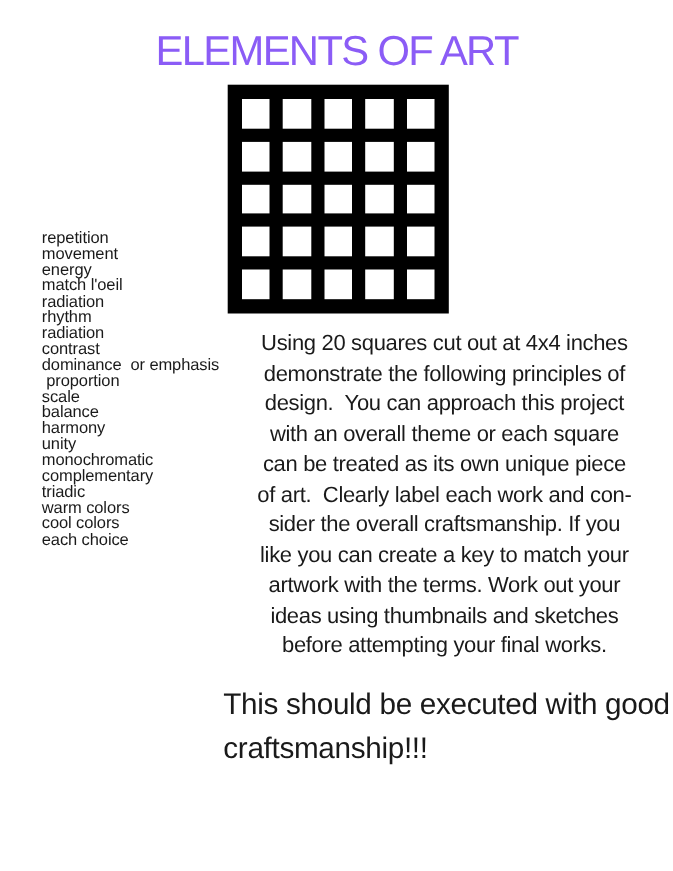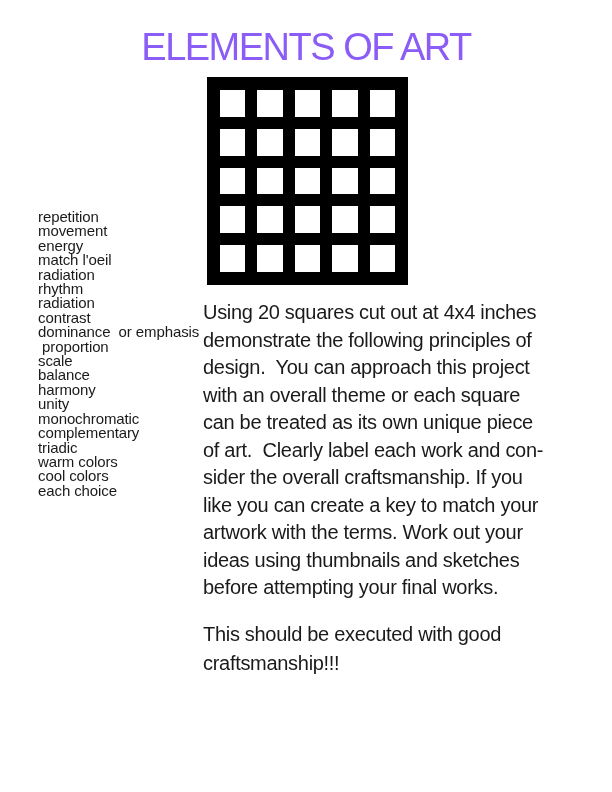--- a/index.html
+++ b/index.html
@@ -79,29 +79,30 @@
 
   .instructions-paragraph {
     position: absolute;
     left: 203px;
     top: 299px;
     width: 402px;
     font-size: 20px;
     line-height: 27.5px;
     letter-spacing: -0.3px;
     white-space: pre;
+    text-align: center;
   }
 
   .craftsmanship-note {
     position: absolute;
     left: 203px;
     top: 620px;
     width: 402px;
-    font-size: 20px;
-    line-height: 29px;
+    font-size: 27px;
+    line-height: 40px;
     letter-spacing: -0.3px;
     white-space: pre;
   }
 
   .due-date-line {
     position: absolute;
     left: 203px;
     top: 696px;
     font-size: 20px;
     font-weight: 700;

